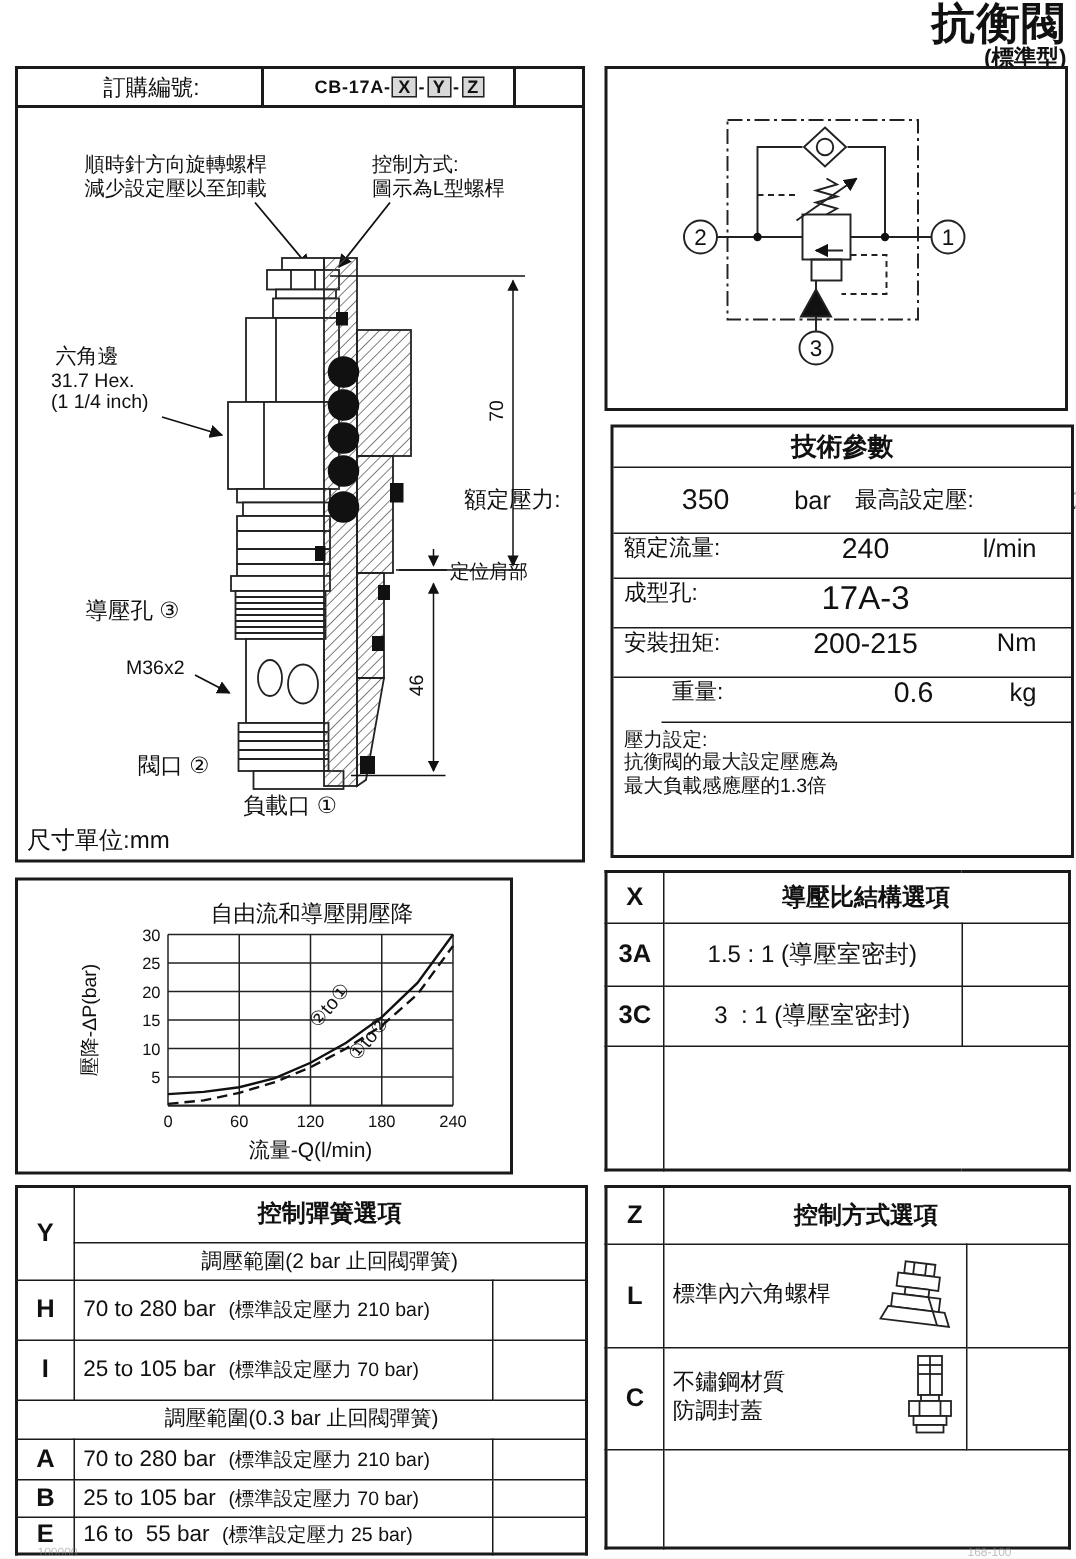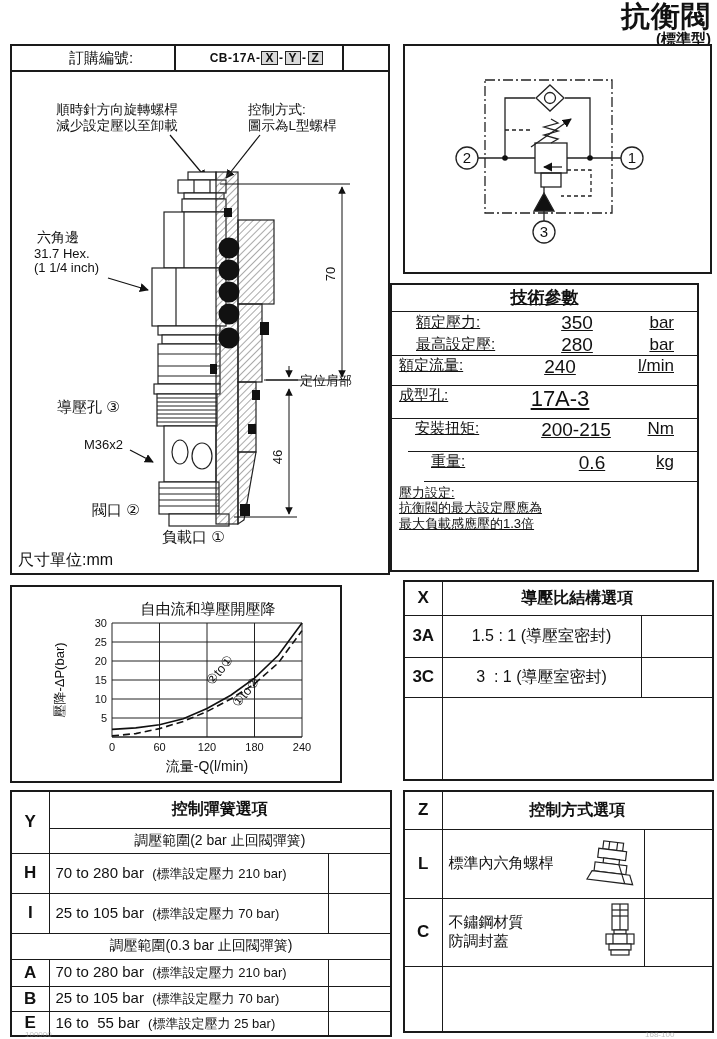--- a/index.html
+++ b/index.html
@@ -216,23 +216,23 @@
       <g fill="#111" stroke="none">
         <circle cx="100" cy="112" r="2.8"></circle>
           <circle cx="185" cy="112" r="2.8"></circle>
       </g>
       <text x="62" y="117" font-size="15" text-anchor="middle">2</text>
       <text x="227" y="117" font-size="15" text-anchor="middle">1</text>
       <text x="139" y="191" font-size="15" text-anchor="middle">3</text>
     </svg>
   </div>
 
-  <div class="box" style="left:390px;top:283px;width:309px;height:289px;text-decoration:underline;">
+  <div class="box" style="left:407px;top:283px;width:309px;height:289px;">
     <div class="ttl">技術參數</div>
-    <div class="trow" style="height:44px;flex-direction:column;justify-content:center;align-items:stretch;padding-left:24px;">
+    <div class="trow" style="height:44px;flex-direction:row;justify-content:center;align-items:stretch;padding-left:24px;">
       <div class="tline">
         <span class="tlabel">額定壓力:</span>
         <span class="tvalue">350</span>
         <span class="tunit">bar</span>
       </div>
       <div class="tline">
         <span class="tlabel">最高設定壓:</span>
         <span class="tvalue">280</span>
         <span class="tunit">bar</span>
       </div>
@@ -240,21 +240,21 @@
     <div class="trow" style="height:30px;">
       <span class="tlabel">額定流量:</span>
       <span class="tvalue">240</span>
       <span class="tunit">l/min</span>
     </div>
     <div class="trow" style="height:33px;">
       <span class="tlabel">成型孔:</span>
       <span class="tvalue" style="font-size:22px;">17A-3</span>
       <span class="tunit"></span>
     </div>
-    <div class="trow" style="height:33px;margin-left:16px;">
+    <div class="trow" style="height:33px;">
       <span class="tlabel">安裝扭矩:</span>
       <span class="tvalue">200-215</span>
       <span class="tunit">Nm</span>
     </div>
     <div class="trow" style="height:30px;margin-left:32px;">
       <span class="tlabel">重量:</span>
       <span class="tvalue">0.6</span>
       <span class="tunit">kg</span>
     </div>
     <div class="tnote">

